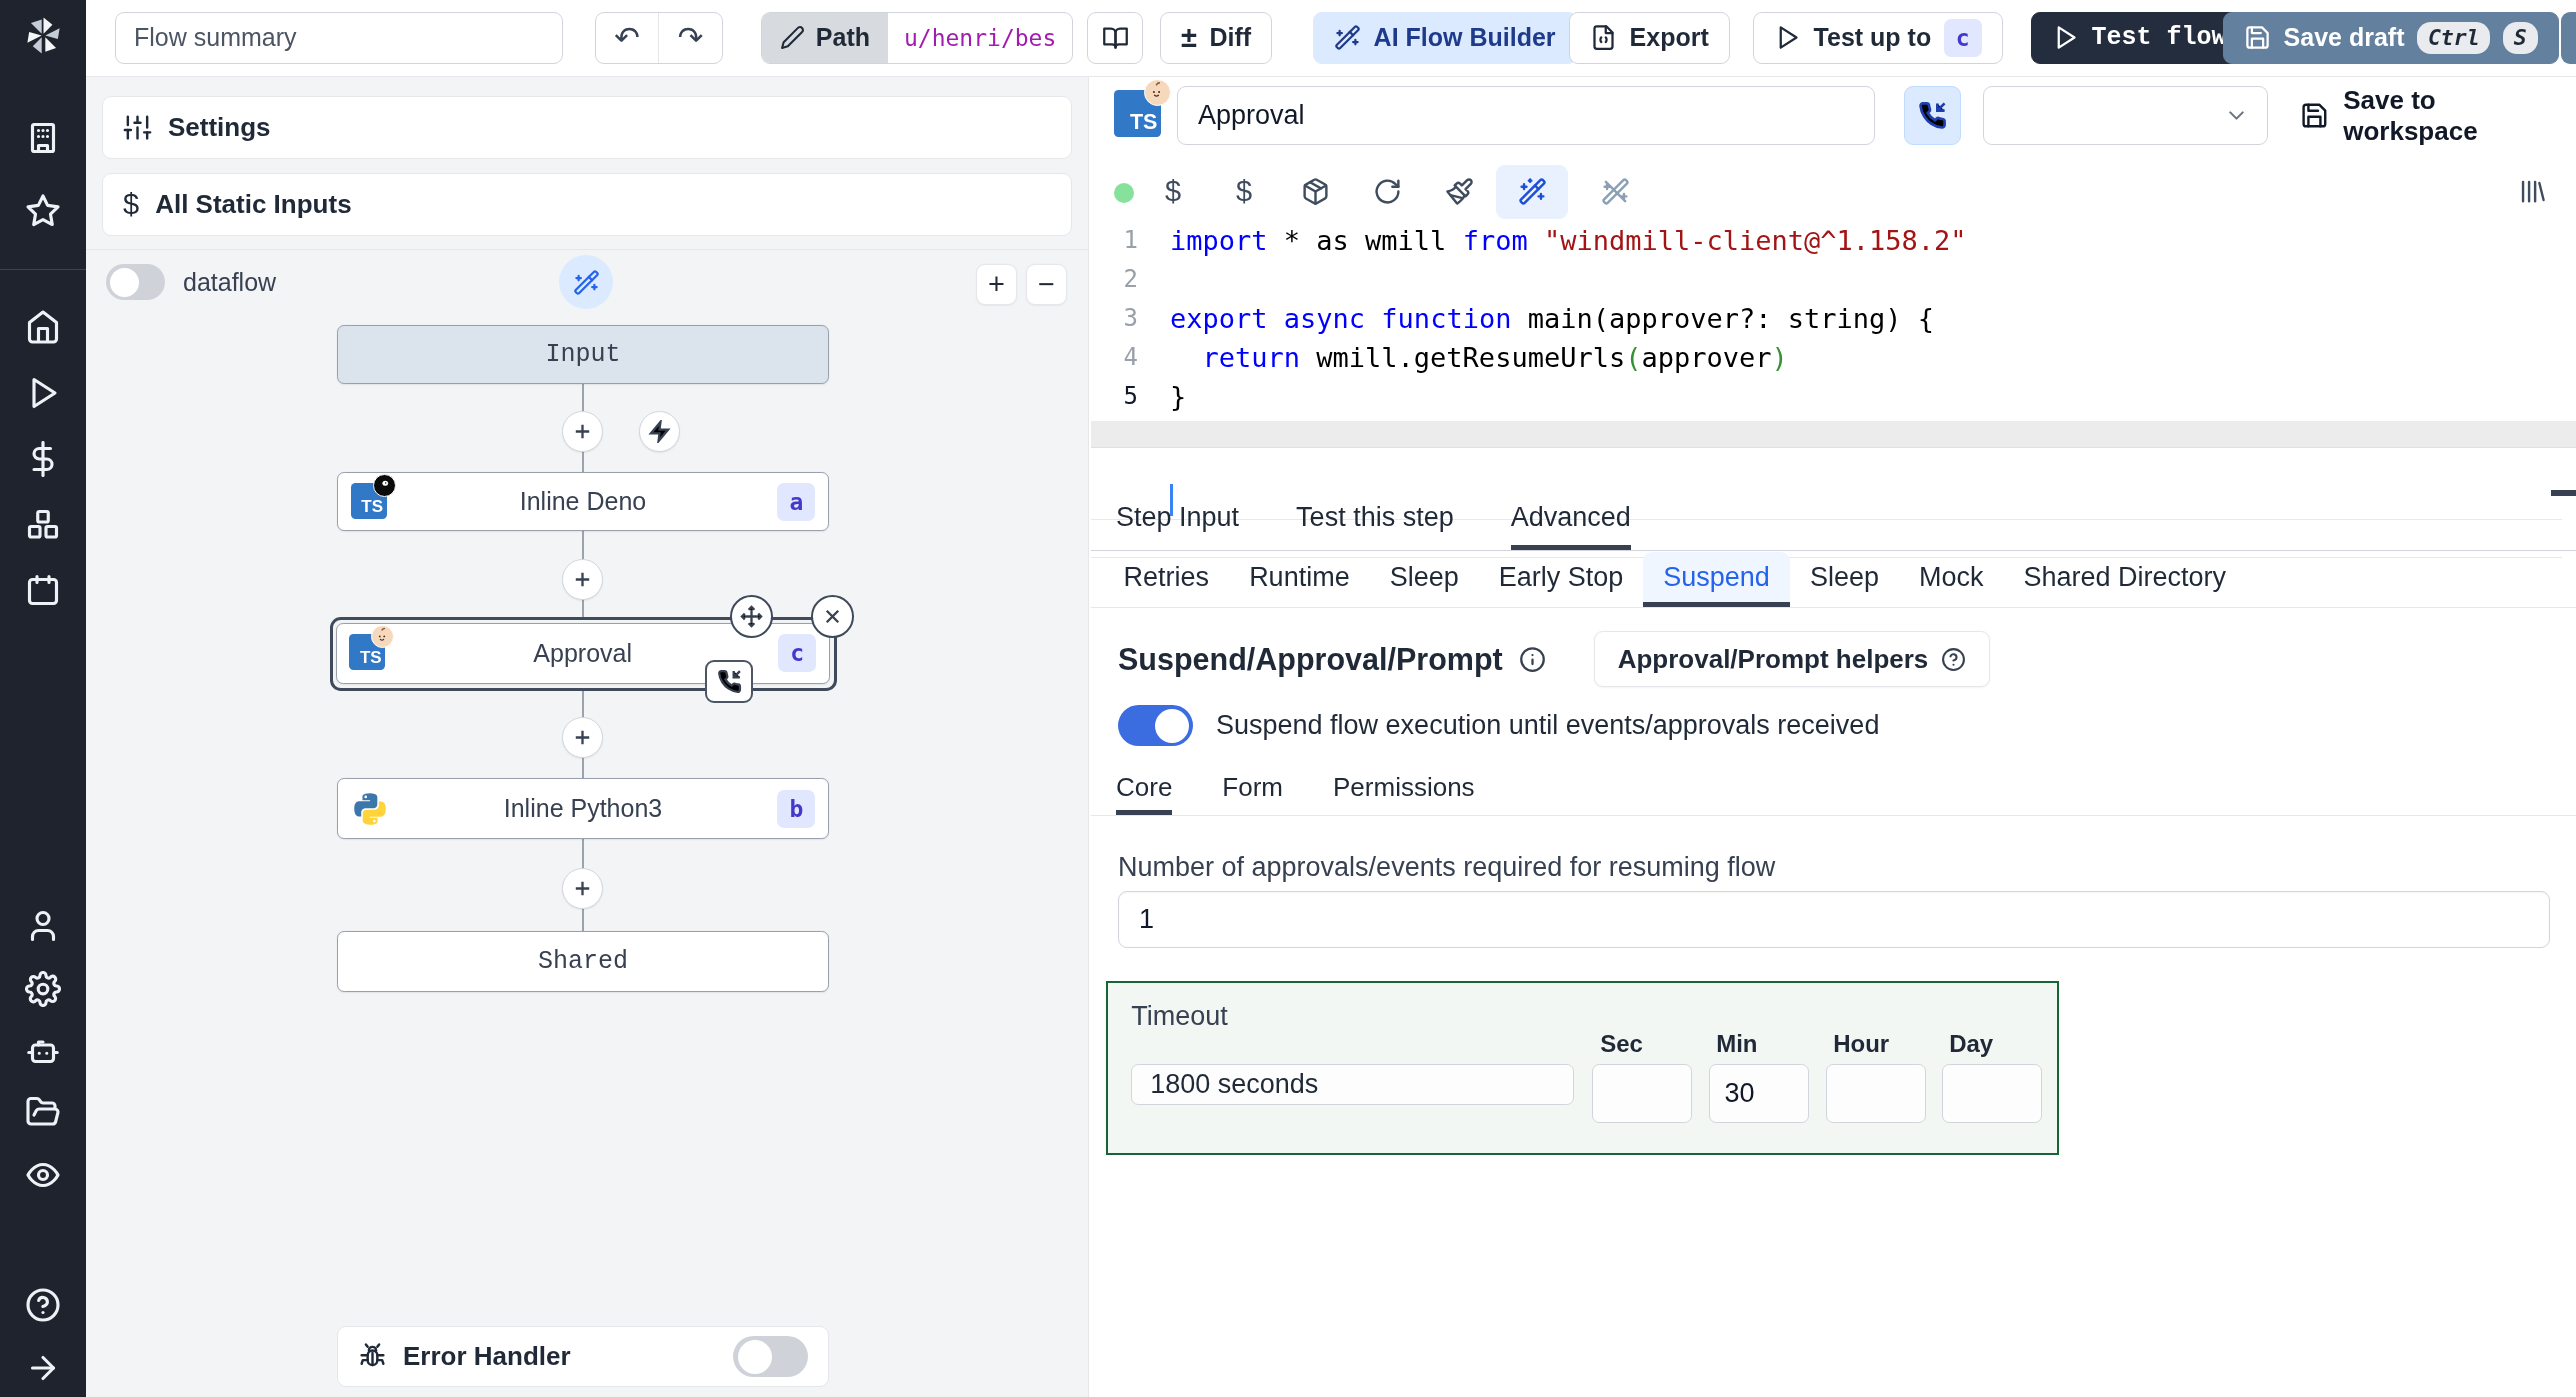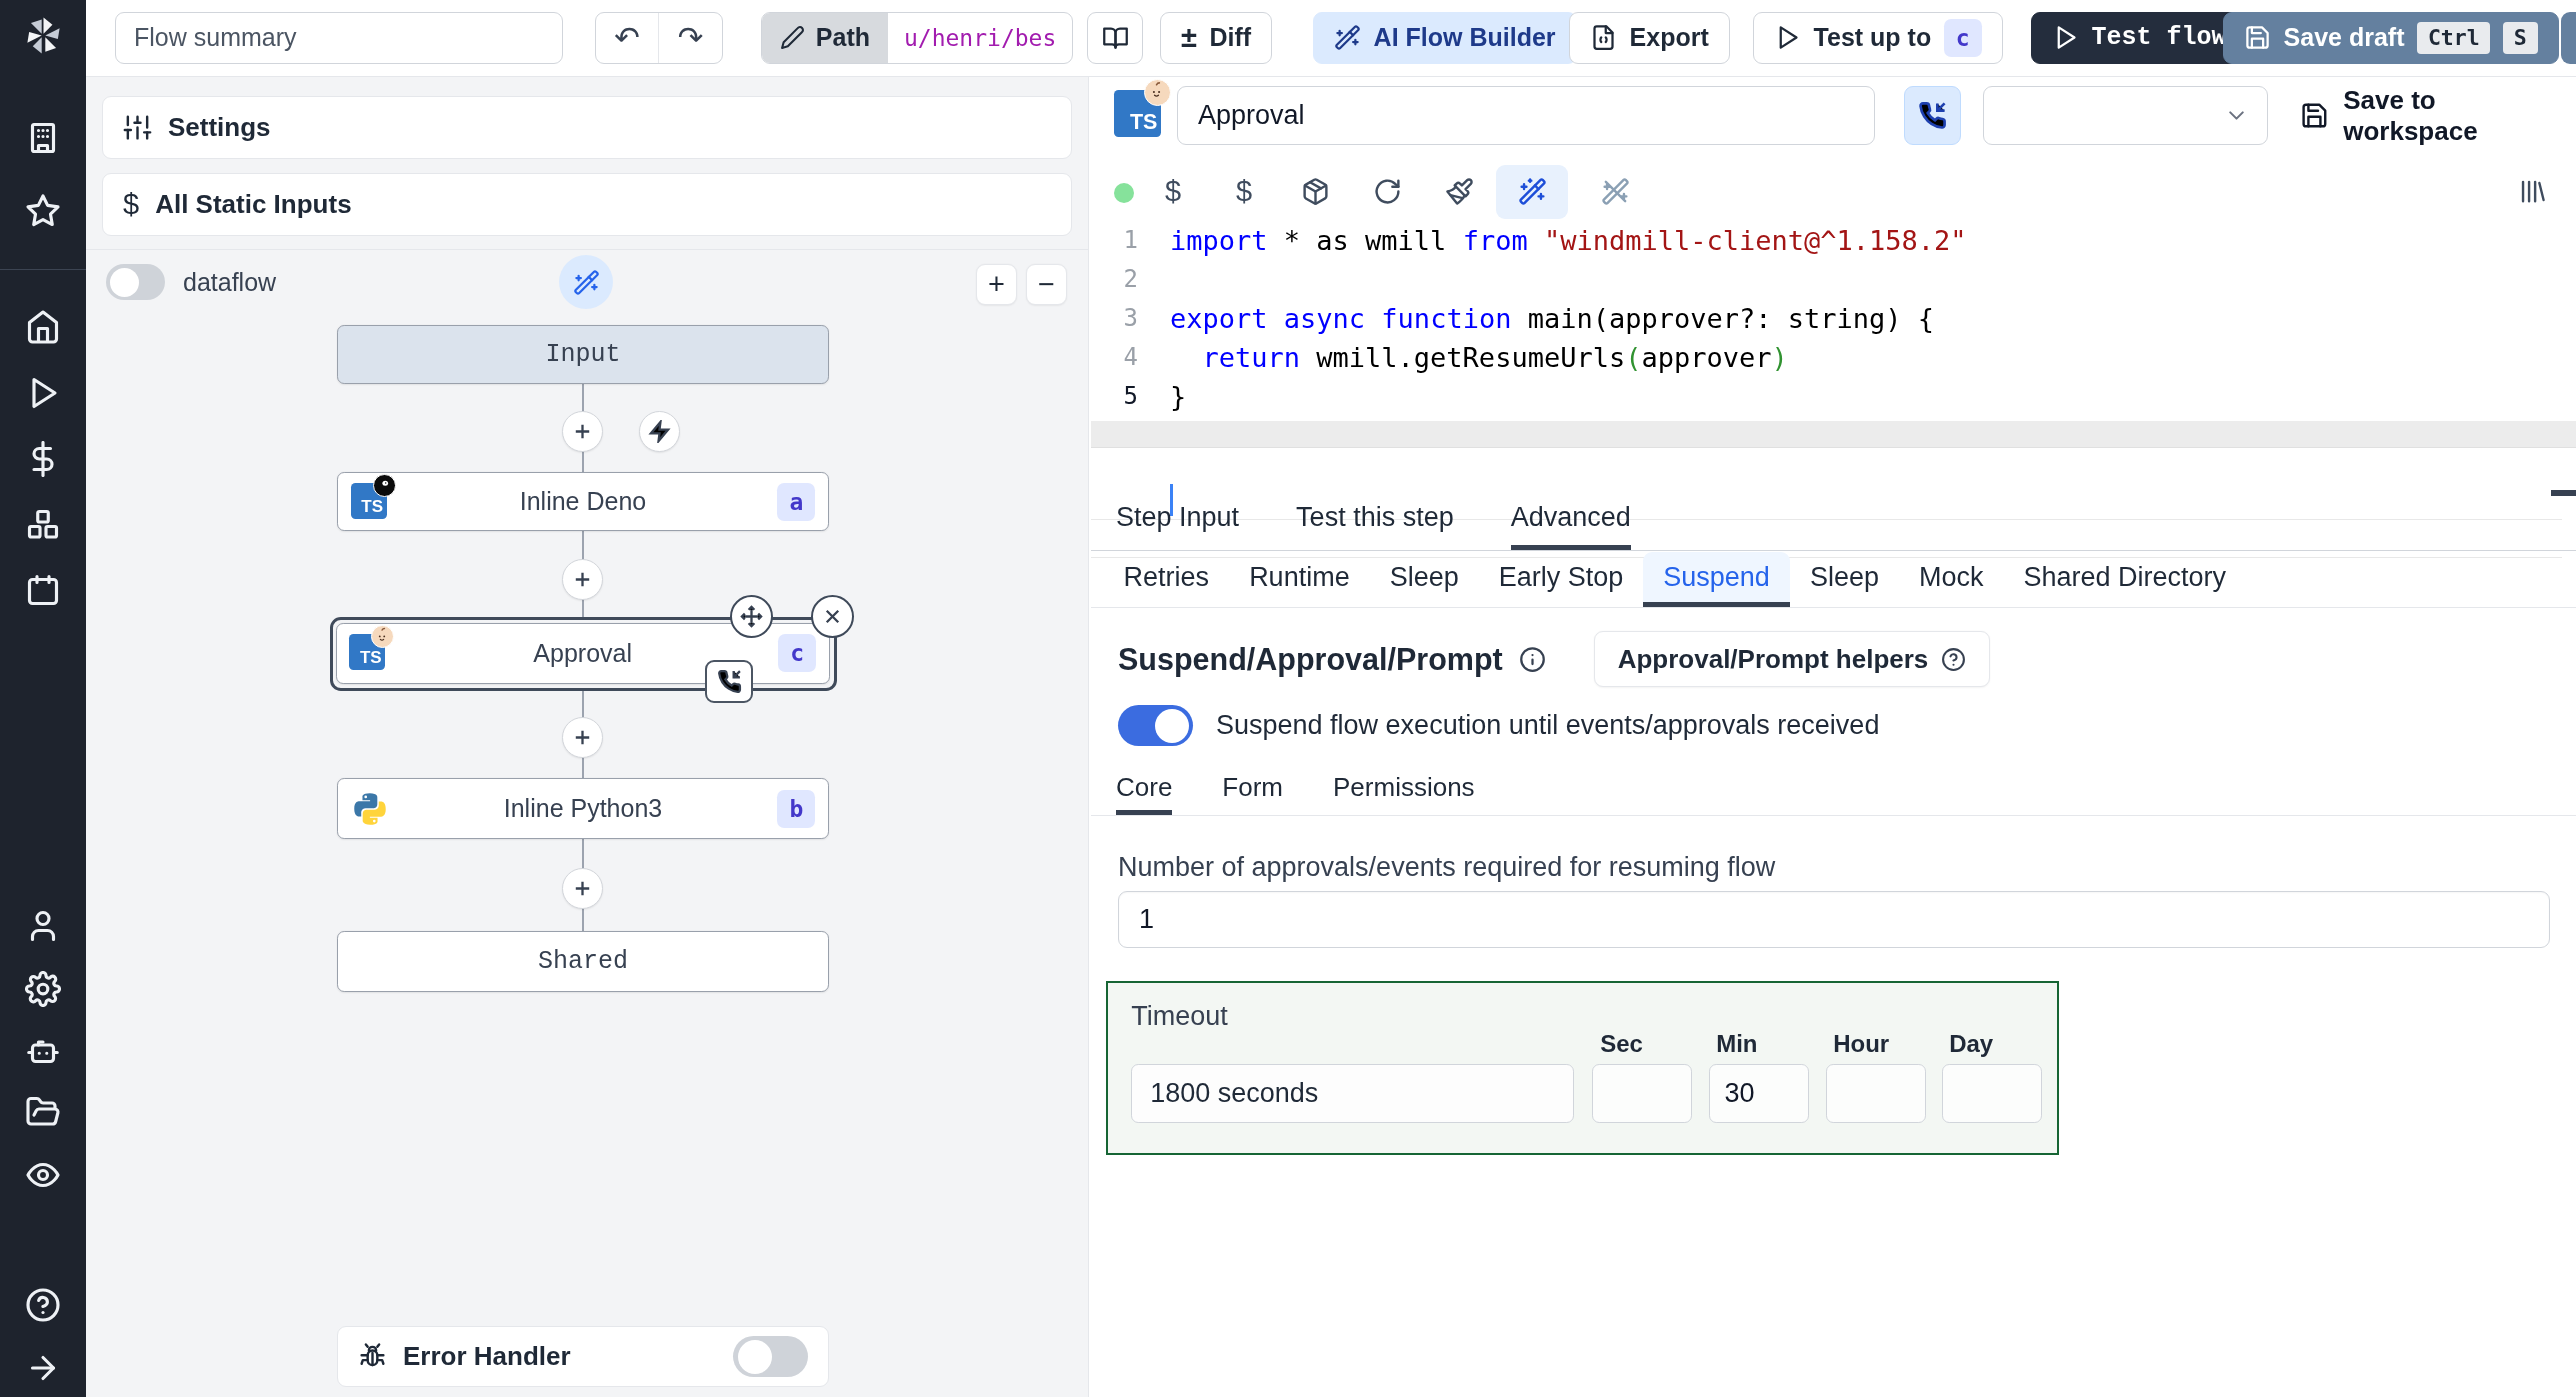--- a/index.html
+++ b/index.html
@@ -28,21 +28,21 @@
   .flow-summary::placeholder { color:#4b5563; opacity:1; }
   .undo-group { position:absolute; left:509px; top:11.7px; height:52px; display:flex; border:1.8px solid #d1d5db; border-radius:9px; overflow:hidden; background:#fff; }
   .undo-group > div { width:63px; height:100%; display:flex; align-items:center; justify-content:center; font-size:30.5px; color:#374151; }
   .undo-group > div:first-child { border-right:1.8px solid #e5e7eb; }
   .path-group { position:absolute; left:675px; top:11.7px; height:52px; display:flex; align-items:stretch; border:1.8px solid #d1d5db; border-radius:9px; overflow:hidden; background:#fff; }
   .path-left { display:flex; align-items:center; gap:10.8px; background:#d7dade; padding:0 18px; font-weight:600; }
   .path-right { display:flex; align-items:center; padding:0 16px; font-family:"DejaVu Sans Mono", monospace; font-size:23px; color:#a21caf; }
   .btn-ai { background:#dbeafe; border-color:#dbeafe; color:#1e3a8a; }
   .btn-dark { background:#242d3d; border-color:#242d3d; color:#fff;font-family:Liberation Mono, monospace; }
   .btn-slate { background:#64809f; border-color:#64809f; color:#fff; }
-  .kbd { background:#e9ebee; color:#1f2937; border-radius:4px; padding:3.6px 10.8px; font-family:"DejaVu Sans Mono",monospace; font-size:21.5px; font-weight:700; }
+  .kbd { background:#e9ebee; color:#1f2937; border-radius:14px; padding:3.6px 10.8px; font-family:"DejaVu Sans Mono",monospace; font-size:21.5px; font-weight:700;font-style:italic; }
   .badge-letter { background:#e0e7ff; color:#4338ca; border-radius:7.2px; width:38px; height:38px; display:flex; align-items:center; justify-content:center; font-family:"DejaVu Sans Mono",monospace; font-weight:700; font-size:23px; }
   .btn-partial { position:absolute; left:2475px; top:11.7px; width:72px; height:52px; background:#64809f; border-radius:9px 0 0 9px; }
 
   
   .flowpanel { position:absolute; left:86px; top:77px; width:1003px; height:1320px; background:#f3f4f6; border-right:1.8px solid #e5e7eb; overflow:hidden; z-index:10; }
   .card { position:absolute; left:16px; width:970px; height:63px; background:#fff; border:1.8px solid #e5e7eb; border-radius:9px; display:flex; align-items:center; gap:16px; padding:0 20px; font-weight:700; font-size:26px; color:#1f2937; }
   .card svg { width:29px; height:29px; stroke:#1f2937; }
   .panel-divider { position:absolute; left:0; top:172px; width:1003px; border-top:1.8px solid #e5e7eb; }
   .dataflow-row { position:absolute; left:20px; top:187px; display:flex; align-items:center; gap:18px; }
   .toggle { border-radius:896px; position:relative; flex:none; }
@@ -123,21 +123,21 @@
   .helpers-btn { margin-left:32px; display:flex; align-items:center; gap:12.6px; border:1.8px solid #e5e7eb; background:#fff; border-radius:9px; height:56px; padding:0 23px; font-weight:600; font-size:26px; color:#1f2937; box-shadow:0 0.9px 1.8px rgba(0,0,0,.05); }
   .helpers-btn svg { width:25px; height:25px; stroke:#374151; }
   .sus-toggle-row { position:absolute; left:27px; top:628px; display:flex; align-items:center; gap:23px; }
   .sus-toggle-label { font-size:27px; color:#1f2937; }
   .coretabs-row { position:absolute; left:0; top:687px; width:1485px; height:52px; border-bottom:1.8px solid #e5e7eb; display:flex; align-items:stretch; padding-left:25px; gap:50px; }
   .approvals-label { position:absolute; left:27px; top:775px; font-size:27px; color:#374151; }
   .approvals-input { position:absolute; left:27px; top:814px; width:1432px; height:57px; border:1.8px solid #d1d5db; border-radius:9px; padding:0 20px; font-size:27px; color:#111827; box-shadow:inset 0 0.9px 1.8px rgba(0,0,0,.04); font-family:"Liberation Sans",sans-serif; }
 
   .timeout-box { position:absolute; left:15.2px; top:904px; width:953px; height:174px; border:2.7px solid #166534; background:#f3f7f3; }
   .timeout-label { position:absolute; left:23px; top:18px; font-size:27px; color:#374151; }
-  .timeout-main { position:absolute; left:23px; top:81px; width:443px; height:59px; background:#fdfdfd; border:1.8px solid #d1d5db; border-radius:7.2px; padding:0 18px; font-size:27px; color:#1f2937; font-family:"Liberation Sans",sans-serif; }
+  .timeout-main { position:absolute; left:23px; top:81px; width:443px; height:41px; background:#fdfdfd; border:1.8px solid #d1d5db; border-radius:7.2px; padding:0 18px; font-size:27px; color:#1f2937; font-family:"Liberation Sans",sans-serif; }
   .unit-label { position:absolute; top:47px; font-size:24px; font-weight:600; color:#1f2937; }
   .unit-input { position:absolute; top:81px; width:100px; height:59px; background:#fcfdfc; border:1.8px solid #d1d5db; border-radius:7.2px; text-align:left; padding:0 14.4px; font-size:27px; color:#111827; font-family:"Liberation Sans",sans-serif; }
 </style>
 </head>
 <body>
 
 <div id="app">
 
   <div class="sidebar">
     <div class="side-logo">

